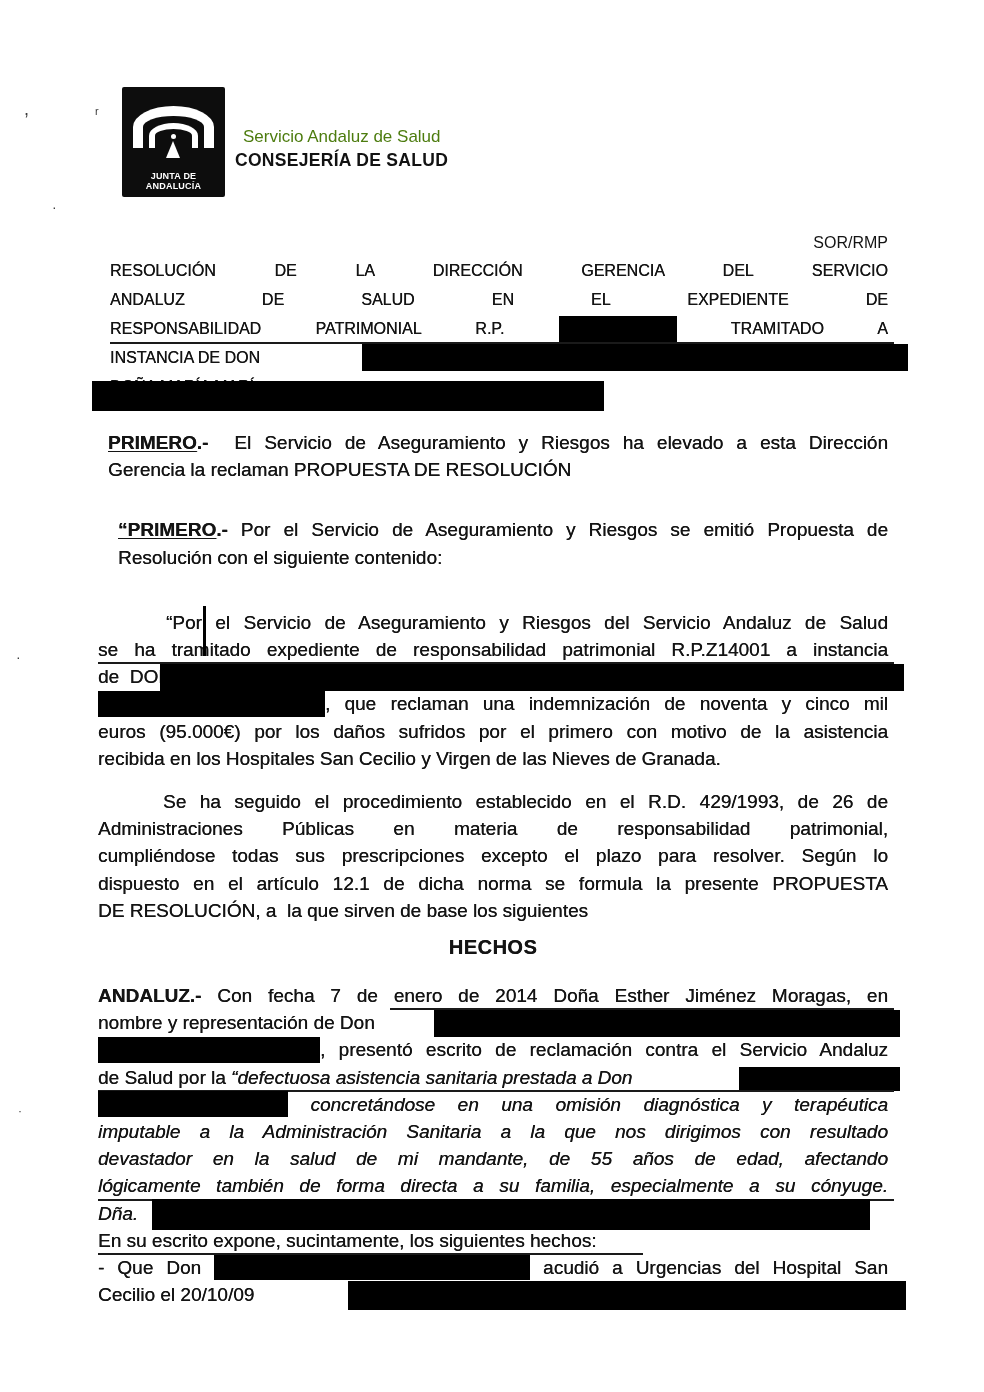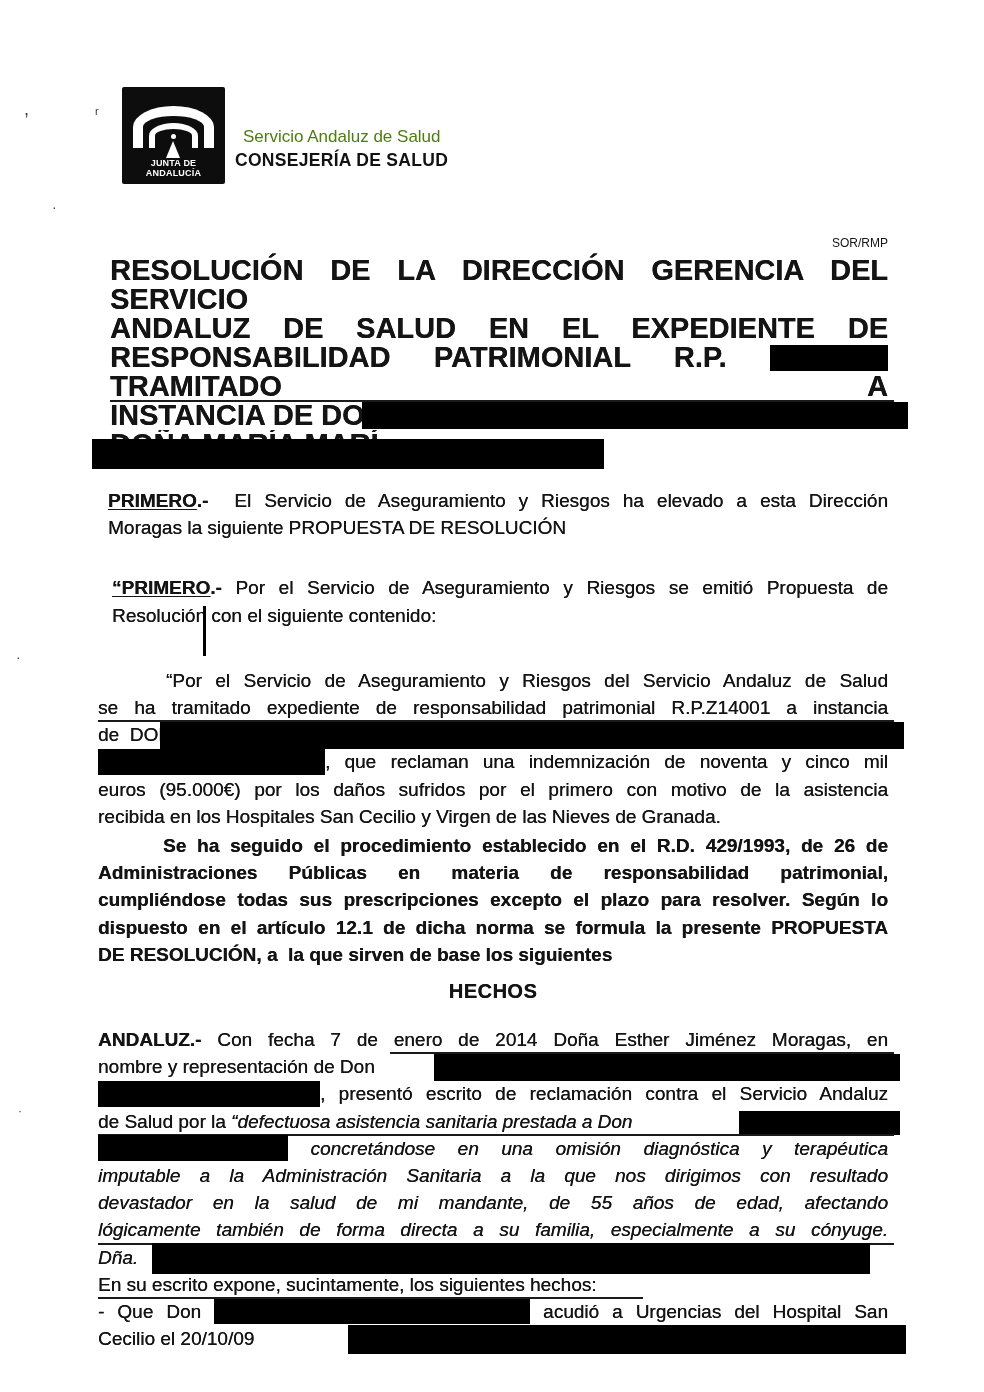--- a/index.html
+++ b/index.html
@@ -3,37 +3,37 @@
 <meta charset="utf-8">
 <style>
   html,body{margin:0;padding:0;}
   body{
     width:984px;height:1392px;background:#ffffff;position:relative;
     font-family:"Liberation Sans",sans-serif;color:#141414;overflow:hidden;
     -webkit-font-smoothing:antialiased;
   }
   .page{position:absolute;inset:0;}
   
-  .logo-box{position:absolute;left:122px;top:87px;width:103px;height:97px;background:#0d0d0d;border-radius:2px;}
+  .logo-box{position:absolute;left:122px;top:87px;width:103px;height:110px;background:#0d0d0d;border-radius:2px;}
   .arc-outer{position:absolute;left:11px;top:19px;width:81px;height:42px;border:10px solid #fff;border-bottom:none;
     border-radius:81px 81px 0 0 / 42px 42px 0 0;box-sizing:border-box;}
   .arc-inner{position:absolute;left:27px;top:36px;width:49px;height:25px;border:6px solid #fff;border-bottom:none;
     border-radius:49px 49px 0 0 / 25px 25px 0 0;box-sizing:border-box;}
   .fig-dot{position:absolute;left:49px;top:47px;width:5px;height:5px;background:#fff;border-radius:50%;}
   .fig-tri{position:absolute;left:44px;top:54px;width:0;height:0;
     border-left:7px solid transparent;border-right:7px solid transparent;border-bottom:17px solid #fff;}
   .logo-caption{position:absolute;left:0;bottom:6px;width:100%;text-align:center;color:#fff;
     font-size:9px;font-weight:bold;letter-spacing:0.2px;}
   .org1{position:absolute;left:243px;top:127px;font-size:17px;color:#4d7c0f;}
   .org2{position:absolute;left:235px;top:150px;font-size:17.5px;font-weight:bold;letter-spacing:0.3px;color:#121212;}
   
   .page-body{position:absolute;left:98px;top:233px;width:790px;font-size:19px;}
-  .ref{text-align:right;font-size:12px;line-height:20px;}
+  .ref{text-align:right;font-size:16px;line-height:20px;}
   .blk{position:relative;}
-  .blk.title{font-weight:bold;font-size:29px;}
+  .blk.title{font-weight:normal;font-size:16px;}
   .blk.title .ln{line-height:29px;}
   .ln{line-height:27.2px;position:relative;text-shadow:0.25px 0 0 currentColor;}
   .jl{text-align:justify;text-align-last:justify;}
   .nowrap{white-space:nowrap;}
   .clipline{overflow:hidden;}
   .heading{text-align:center;font-weight:bold;font-size:20px;letter-spacing:0.5px;line-height:27px;text-shadow:0.25px 0 0 currentColor;}
   .b{font-weight:bold;}
   .i{font-style:italic;}
   .u{text-decoration:underline;text-underline-offset:2px;}
   .redact{display:inline-block;background:#000;vertical-align:bottom;margin-bottom:1px;}
@@ -62,35 +62,35 @@
         <div class="blk title" style="margin-top: 3px; margin-left: 12px;">
           <div class="ln jl"><span>RESOLUCIÓN DE LA DIRECCIÓN GERENCIA DEL SERVICIO</span></div>
           <div class="ln jl"><span>ANDALUZ DE SALUD EN EL EXPEDIENTE DE</span></div>
           <div class="ln jl"><span>RESPONSABILIDAD PATRIMONIAL R.P. </span><span class="redact" style="width: 118px; height: 26px;"></span><span> TRAMITADO A</span><span class="scanline" style="left: 0px; right: -6px;"></span></div>
           <div class="ln nowrap"><span>INSTANCIA DE DON</span><span class="edge" style="left: 252px; height: 27px; right: -20px; top: 1px;"></span></div>
           <div class="ln clipline" style="height: 13px;"><span>DOÑA MARÍA MARÍ</span></div>
           <div class="ln" style="margin-left: -18px; margin-top: -4px;"><span class="redact" style="width: 512px; height: 30px;"></span></div>
         </div>
         <div class="blk body" style="margin-top: 17px; margin-left: 10px;">
           <div class="ln jl"><span class="b u">PRIMERO</span><span class="b">.-</span><span>&nbsp; El Servicio de Aseguramiento y Riesgos ha elevado a esta Dirección</span></div>
-          <div class="ln"><span>Moragas la siguiente PROPUESTA DE RESOLUCIÓN</span></div>
+          <div class="ln"><span>Gerencia la reclaman PROPUESTA DE RESOLUCIÓN</span></div>
         </div>
-        <div class="blk body" style="margin-top: 33px; margin-left: 14px;">
+        <div class="blk body" style="margin-top: 33px; margin-left: 20px;">
           <div class="ln jl"><span class="b u">“PRIMERO</span><span class="b">.-</span><span> Por el Servicio de Aseguramiento y Riesgos se emitió Propuesta de</span></div>
           <div class="ln"><span>Resolución con el siguiente contenido:</span></div>
         </div>
         <div class="blk body" style="margin-top: 38px;">
           <div class="ln jl" style="text-indent: 68px;"><span>“Por el Servicio de Aseguramiento y Riesgos del Servicio Andaluz de Salud</span></div>
           <div class="ln jl"><span>se ha tramitado expediente de responsabilidad patrimonial R.P.Z14001 a instancia</span><span class="scanline" style="left: 0px; right: -6px;"></span></div>
           <div class="ln nowrap"><span>de&nbsp; DON</span><span class="edge" style="left: 62px; height: 27px; right: -16px; top: 1px;"></span></div>
           <div class="ln jl"><span class="redact" style="width: 227px; height: 26px;"></span><span>, que reclaman una indemnización de noventa y cinco mil</span></div>
           <div class="ln jl"><span>euros (95.000€) por los daños sufridos por el primero con motivo de la asistencia</span></div>
           <div class="ln"><span>recibida en los Hospitales San Cecilio y Virgen de las Nieves de Granada.</span></div>
         </div>
-        <div class="blk body" style="margin-top: 2px; font-weight: bold;">
+        <div class="blk body" style="margin-top: 16px;">
           <div class="ln jl" style="text-indent: 65px;"><span>Se ha seguido el procedimiento establecido en el R.D. 429/1993, de 26 de</span></div>
           <div class="ln jl"><span>Administraciones Públicas en materia de responsabilidad patrimonial,</span></div>
           <div class="ln jl"><span>cumpliéndose todas sus prescripciones excepto el plazo para resolver. Según lo</span></div>
           <div class="ln jl"><span>dispuesto en el artículo 12.1 de dicha norma se formula la presente PROPUESTA</span></div>
           <div class="ln"><span>DE RESOLUCIÓN, a&nbsp; la que sirven de base los siguientes</span></div>
         </div>
         <div class="heading" style="margin-top: 10px;">HECHOS</div>
         <div class="blk body" style="margin-top: 21px;">
           <div class="ln jl"><span class="b">ANDALUZ.-</span><span> Con fecha 7 de enero de 2014 Doña Esther Jiménez Moragas, en</span><span class="scanline" style="left: 292px; right: -6px;"></span></div>
           <div class="ln nowrap"><span>nombre y representación de Don</span><span class="edge" style="left: 336px; height: 27px; right: -12px; top: 1px;"></span></div>

